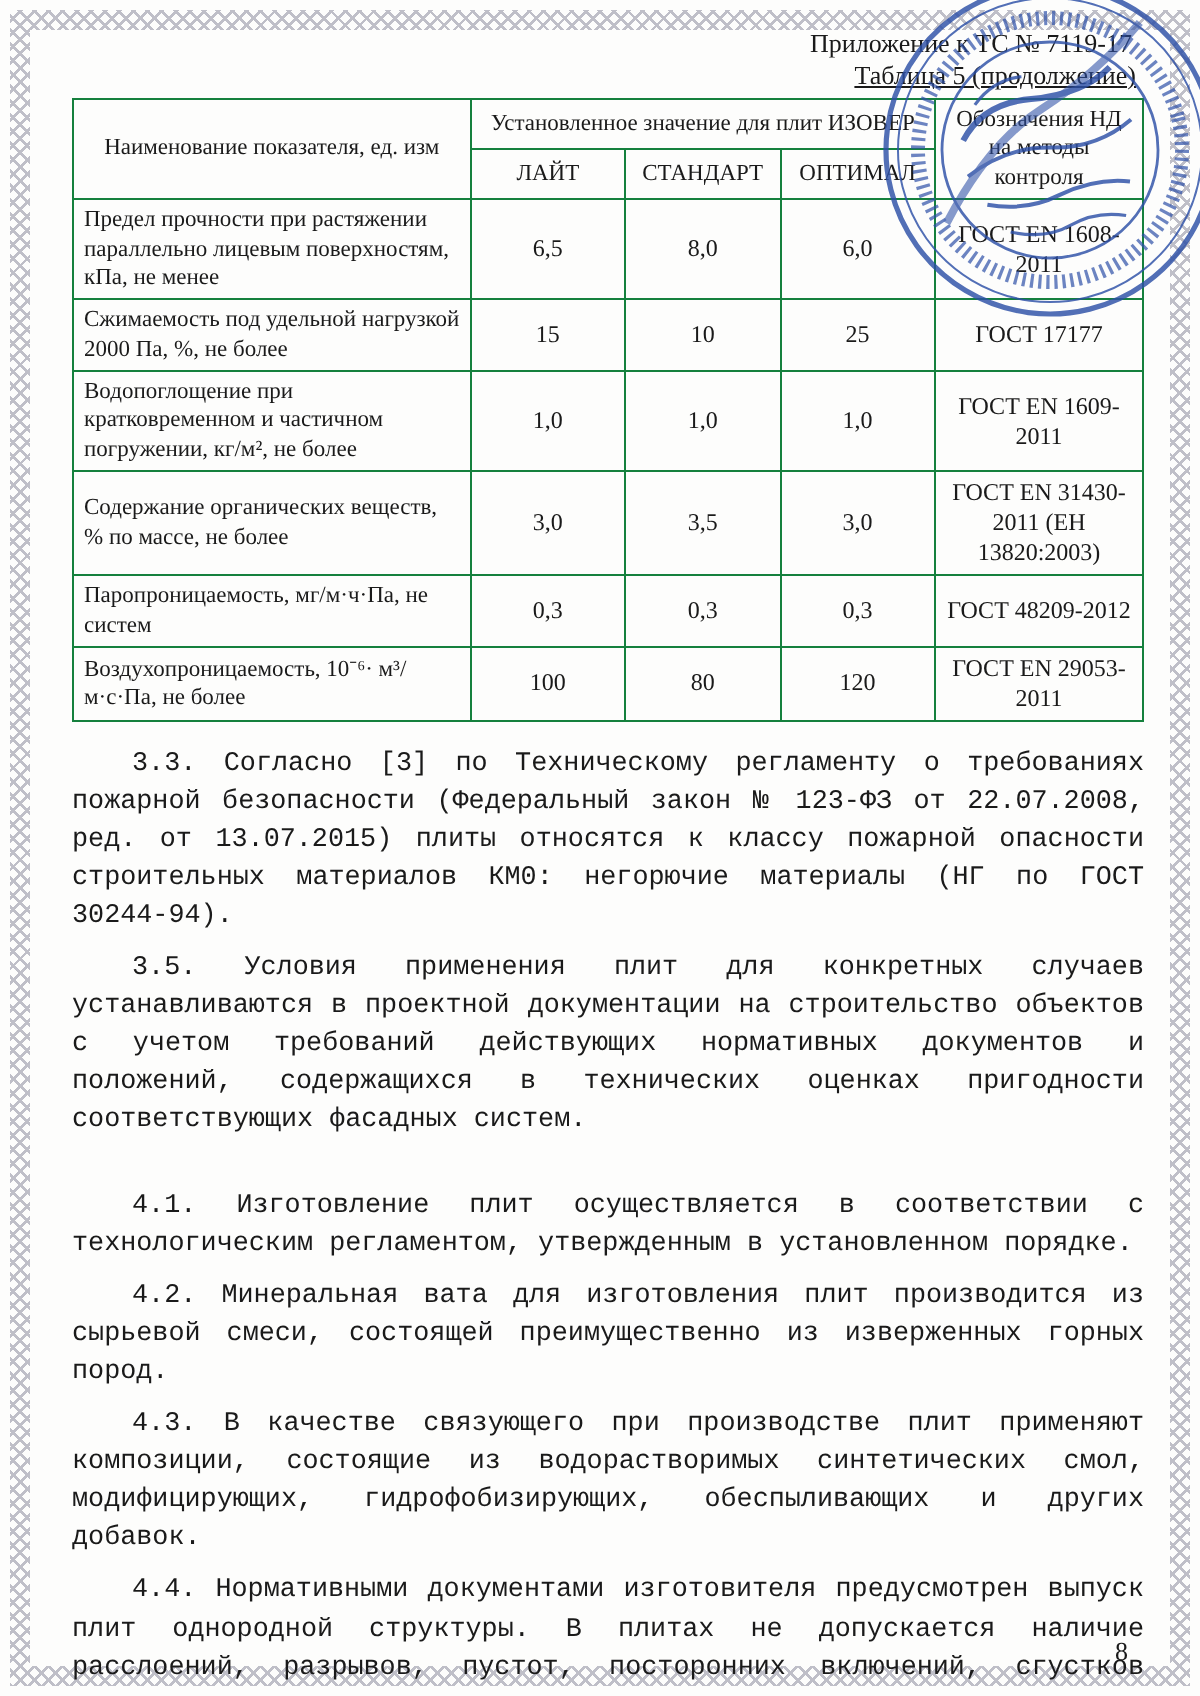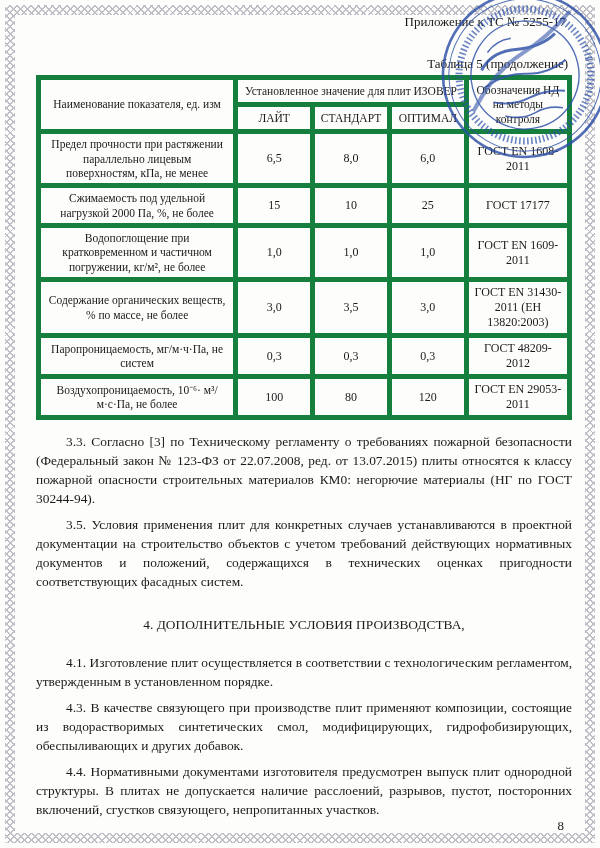--- a/index.html
+++ b/index.html
@@ -23,38 +23,38 @@
     content:""; position:absolute; inset:10px; background:#fdfdfc;
   }
   .content {
     position:absolute; left:36px; right:28px; top:12px; bottom:14px;
     z-index:1;
   }
   .header-annex {
     text-align:right; font-size:13px; padding-right:6px; margin-top:2px;
   }
   .table-caption {
-    text-align:right; font-size:13px; margin-top:26px; margin-bottom:3px; padding-right:4px;
+    text-align:right; font-size:13px; margin-bottom:3px; padding-right:4px;text-decoration:underline;
   }
   table.props {
     border-collapse:collapse; width:100%;
     font-size:11.5px; line-height:1.25;
   }
   table.props th, table.props td {
-    border:5px solid #15803d; padding:3px 5px; vertical-align:middle;
+    border:1px solid #15803d; padding:3px 5px; vertical-align:middle;
   }
   table.props th { font-weight:normal; text-align:center; }
-  td.param { text-align:center; }
+  td.param { text-align:left; }
   td.val, td.nd { text-align:center; font-size:12px; }
   col.c-name { width:195px; }
   col.c-v { width:76px; }
   col.c-nd { width:102px; }
   .body-text { font-size:13.4px; line-height:1.42; }
   .para {
-    text-align:justify; text-indent:30px; margin:7px 0 0 0;
+    text-align:justify; text-indent:30px; margin:7px 0 0 0;font-family:Liberation Mono, monospace;
   }
   .section-heading {
     text-align:center; font-size:13.4px; font-weight:normal;
     margin:24px 0 18px 0; line-height:1.45;
   }
   .page-number {
     position:absolute; right:8px; bottom:0; font-size:13px;
   }
   .stamp {
     position:absolute; top:-14px; right:-14px; width:178px; height:178px;
@@ -62,21 +62,21 @@
     pointer-events:none;
   }
 </style>
 </head>
 <body>
 
 <div class="page">
   <div class="frame"></div>
 
   <div class="content">
-    <div class="header-annex">Приложение к ТС № 5255-17</div>
+    <div class="header-annex">Приложение к ТС № 7119-17</div>
     <div class="table-caption">Таблица 5 (продолжение)</div>
 
     <table class="props">
       <colgroup>
         <col class="c-name">
           <col class="c-v">
           <col class="c-v">
           <col class="c-v">
           <col class="c-nd">
       </colgroup>
@@ -136,24 +136,24 @@
           <td class="nd">ГОСТ EN 29053-2011</td>
         </tr>
       </tbody>
     </table>
 
     <div class="body-text" style="margin-top:12px;">
       <p class="para">3.3. Согласно [3] по Техническому регламенту о требованиях пожарной безопасности (Федеральный закон № 123-ФЗ от 22.07.2008, ред. от 13.07.2015) плиты относятся к классу  пожарной опасности  строительных  материалов  КМ0: негорючие материалы (НГ по ГОСТ 30244-94).</p>
       <p class="para">3.5. Условия применения плит для конкретных случаев устанавливаются в проектной документации на строительство объектов с учетом требований действующих нормативных документов и положений, содержащихся в технических оценках пригодности соответствующих фасадных систем.</p>
 
       <div class="section-heading">
-        <div>4. ДОПОЛНИТЕЛЬНЫЕ УСЛОВИЯ ПРОИЗВОДСТВА,</div>
       </div>
 
       <p class="para">4.1. Изготовление плит осуществляется в соответствии с технологическим регламентом, утвержденным в установленном порядке.</p>
+      <p class="para">4.2. Минеральная вата для изготовления плит производится из сырьевой смеси, состоящей преимущественно из изверженных горных пород.</p>
       <p class="para">4.3. В качестве связующего при производстве плит применяют композиции, состоящие из водорастворимых синтетических смол, модифицирующих, гидрофобизирующих, обеспыливающих и других добавок.</p>
       <p class="para">4.4. Нормативными документами изготовителя предусмотрен выпуск плит   однородной структуры. В плитах не допускается наличие расслоений, разрывов, пустот, посторонних включений, сгустков связующего, непропитанных участков.</p>
 
     </div>
 
     <div class="page-number">8</div>
   </div>
 
   <svg class="stamp" viewBox="0 0 178 178" xmlns="http://www.w3.org/2000/svg">
     <g stroke="#2d50a7" fill="none">

